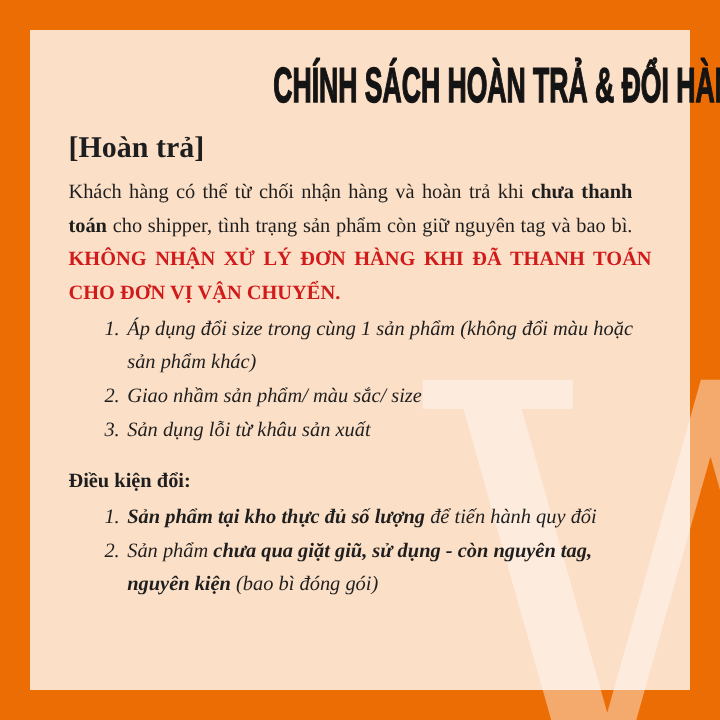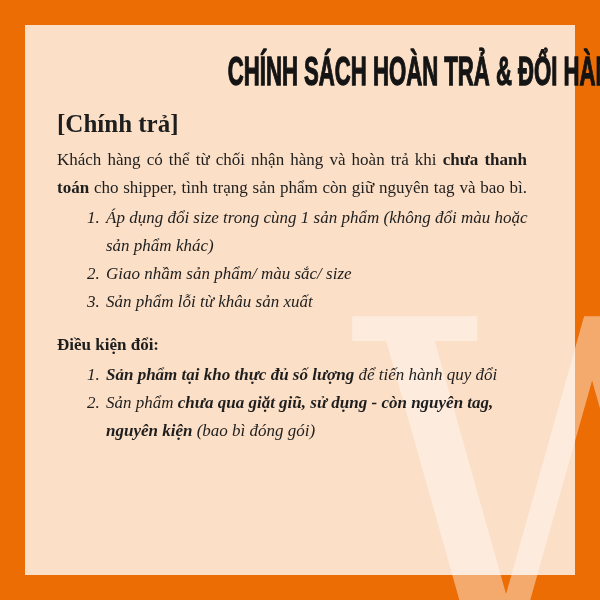--- a/index.html
+++ b/index.html
@@ -107,31 +107,32 @@
 <body>
 
 <div class="frame">
   <div class="card-bg"></div>
   <div class="watermark">W</div>
 
   <div class="content">
 
     <h1 class="title"><span class="squeeze">CHÍNH SÁCH HOÀN TRẢ &amp; ĐỔI HÀNG</span></h1>
 
-    <h2 class="section-heading">[Chính trả]</h2>
+    <h2 class="section-heading">[Hoàn trả]</h2>
 
     <p class="body-par fill-last"><span>Khách hàng có thể từ chối nhận hàng và hoàn trả khi </span><b>chưa thanh toán</b><span> cho shipper, tình trạng sản phẩm còn giữ nguyên tag và bao bì.</span></p>
 
+    <p class="body-par red-bold">KHÔNG NHẬN XỬ LÝ ĐƠN HÀNG KHI ĐÃ THANH TOÁN CHO ĐƠN VỊ VẬN CHUYỂN.</p>
 
 
 
     <ol class="policy-list">
       <li><span>Áp dụng đổi size trong cùng 1 sản phẩm (không đổi màu hoặc sản phẩm khác)</span></li>
       <li><span>Giao nhầm sản phẩm/ màu sắc/ size</span></li>
-      <li><span>Sản phẩm lỗi từ khâu sản xuất</span></li>
+      <li><span>Sản dụng lỗi từ khâu sản xuất</span></li>
     </ol>
 
     <p class="cond-heading">Điều kiện đổi:</p>
 
     <ol class="policy-list">
       <li><span></span><b>Sản phẩm tại kho thực đủ số lượng</b><span> để tiến hành quy đổi</span></li>
       <li><span>Sản phẩm </span><b>chưa qua giặt giũ, sử dụng - còn nguyên tag, nguyên kiện</b><span> (bao bì đóng gói)</span></li>
     </ol>
 
   </div>

